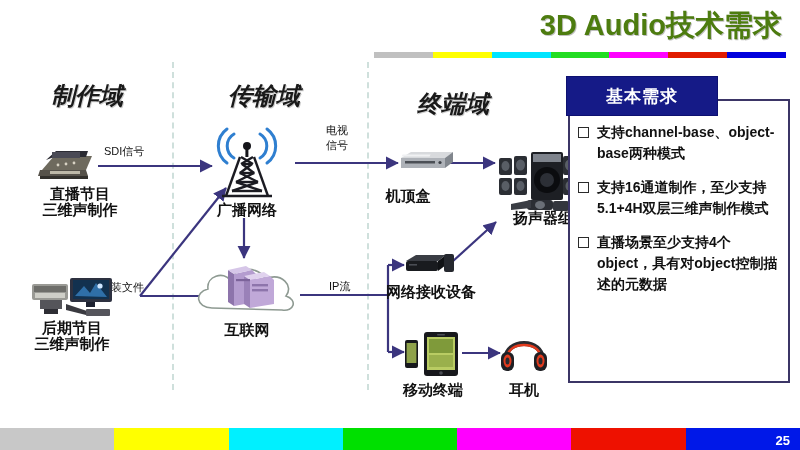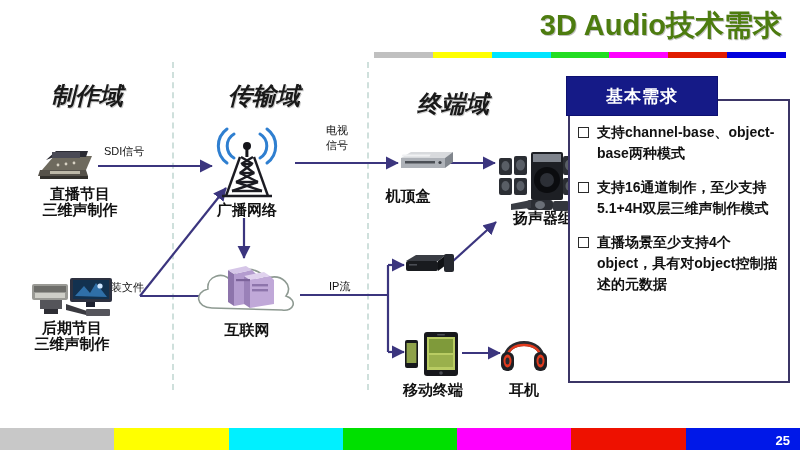--- a/index.html
+++ b/index.html
@@ -298,20 +298,21 @@
 
   <div class="dev netbox" style="left:404px;top:252px;">
     <svg viewBox="0 0 54 26" width="54" height="26">
       <polygon points="2,9 12,3 42,3 34,9" fill="#3a3d44"></polygon>
       <rect x="2" y="9" width="32" height="10" rx="2" fill="#191b1f"></rect>
       <polygon points="34,9 42,3 42,13 34,19" fill="#101215"></polygon>
       <rect x="40" y="2" width="10" height="18" rx="2" fill="#25282e"></rect>
       <rect x="5" y="12" width="8" height="1.6" fill="#4a4d54"></rect>
     </svg>
   </div>
+  <div class="nlabel" style="left:375px;top:284px;width:112px;">网络接收设备</div>
 
   <div class="dev mob" style="left:404px;top:330px;">
     <svg viewBox="0 0 58 48" width="58" height="48">
       <rect x="1" y="10" width="13" height="28" rx="2" fill="#17181c"></rect>
       <rect x="2.6" y="13" width="9.8" height="20" fill="#8fa24a"></rect>
       <rect x="20" y="2" width="34" height="44" rx="3" fill="#17181c"></rect>
       <rect x="23" y="7" width="28" height="33" fill="#b9cc63"></rect>
       <rect x="25" y="9" width="24" height="14" fill="#7f9a3a"></rect>
       <rect x="25" y="25" width="24" height="12" fill="#9ab04c"></rect>
       <circle cx="37" cy="43" r="1.8" fill="#4a4d54"></circle>

